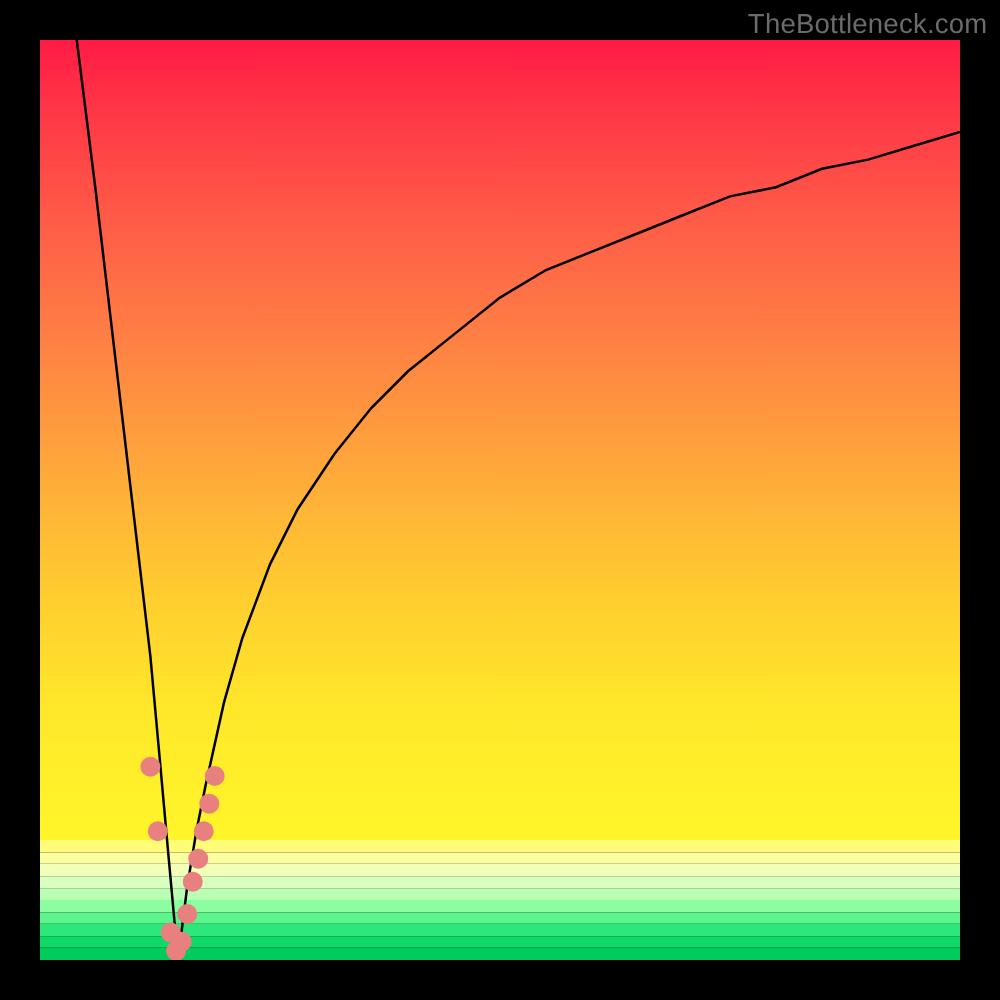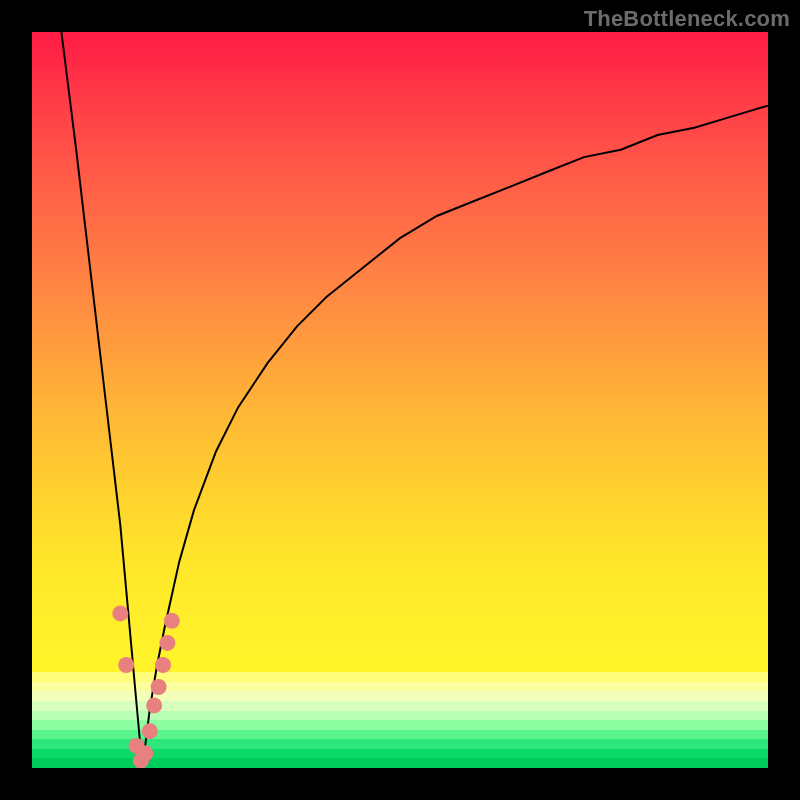--- a/index.html
+++ b/index.html
@@ -60,21 +60,21 @@
     display: flex;
     flex-direction: column;
   }
   .band { flex: 1 1 auto; }
   .watermark {
     position: absolute;
     top: 6px;
     right: 10px;
     color: #6b6b6b;
     font-size: 22px;
-    font-weight: 700;
+    font-weight: 400;
     letter-spacing: 0.2px;
     user-select: none;
   }
   svg.curves {
     position: absolute;
     inset: 0;
     width: 100%;
     height: 100%;
   }
   .curve {

